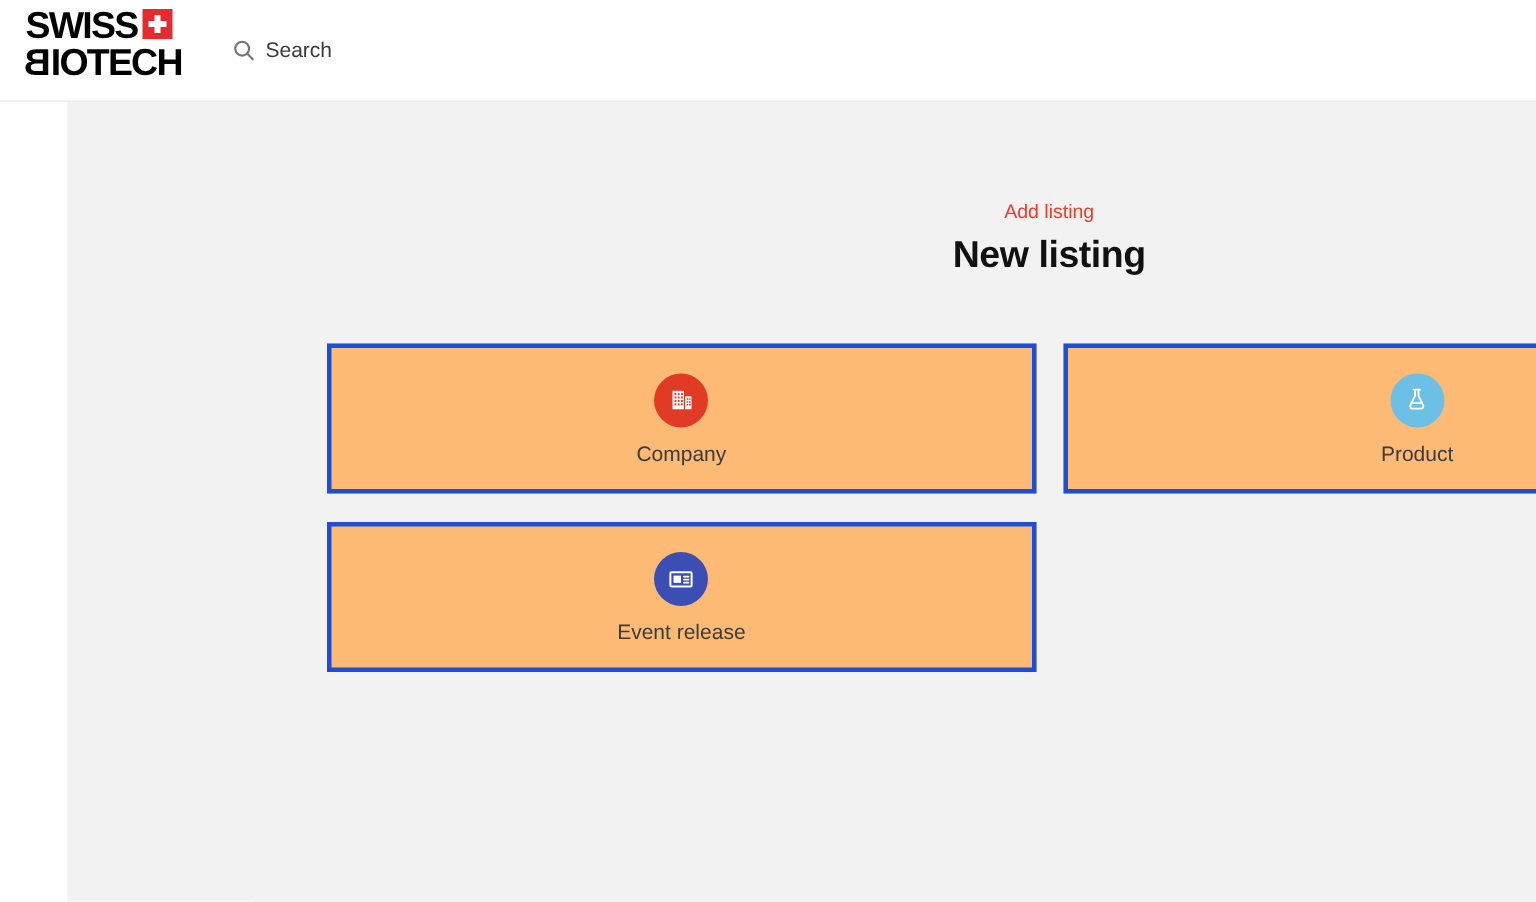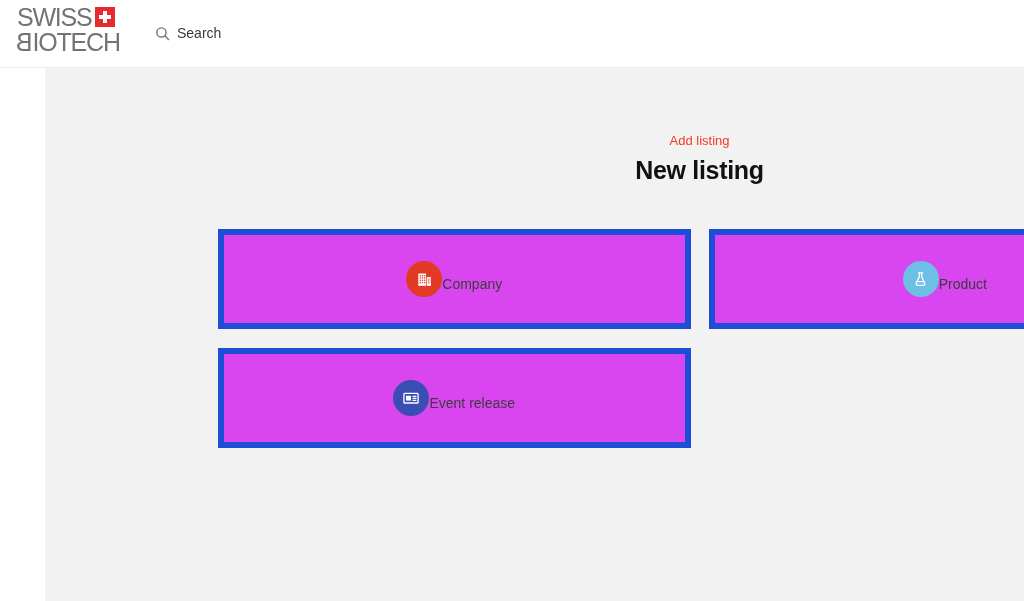--- a/index.html
+++ b/index.html
@@ -7,21 +7,21 @@
     width:1024px;height:601px;overflow:hidden;position:relative;
     background:#ffffff;font-family:"Liberation Sans",sans-serif;
     -webkit-font-smoothing:antialiased;
   }
   
   .header{
     position:absolute;top:0;left:0;width:1024px;height:68px;
     background:#fff;border-bottom:1px solid #ececec;box-sizing:border-box;z-index:5;
   }
   .logo{
-    position:absolute;left:17px;top:5px;color:#737373;font-weight:normal;
+    position:absolute;left:17px;top:5px;color:#000000;font-weight:bold;
     font-size:25px;line-height:25px;letter-spacing:-1.2px;cursor:pointer;user-select:none;
   }
   .logo-line{display:block;white-space:nowrap;}
   .logo .mirror{display:inline-block;transform:scaleX(-1);}
   .cross{
     display:inline-block;width:20px;height:20px;background:#e72a2e;
     position:relative;margin-left:3px;top:1px;
   }
   .cross::before,.cross::after{content:"";position:absolute;background:#fff;}
   .cross::before{left:4px;top:8px;width:12px;height:4px;}
@@ -50,22 +50,22 @@
     font-size:13px;color:#f23a24;text-decoration:none;cursor:pointer;
   }
   .page-title{
     margin:8px 0 0;text-align:center;font-size:25px;font-weight:bold;color:#111;
     letter-spacing:-0.3px;
   }
   .grid{
     display:grid;grid-template-columns:1fr 1fr;column-gap:18px;row-gap:19px;margin-top:44px;
   }
   .card{
-    background:#d946ef;border:6px solid #1d4ed8;box-sizing:border-box;height:100px;
-    display:flex;align-items:center;justify-content:center;
+    background:#fdba74;border:3px solid #1d4ed8;box-sizing:border-box;height:100px;
+    display:flex;flex-direction:column;align-items:center;justify-content:center;
     cursor:pointer;position:relative;
   }
   .icon-circle{
     width:36px;height:36px;border-radius:50%;
     display:flex;align-items:center;justify-content:center;flex:none;
   }
   .card-label{margin-top:9px;font-size:14px;color:#3c3c3c;}
   .annotation{
     position:absolute;left:0;top:0;width:100%;height:100%;pointer-events:none;z-index:3;
   }

